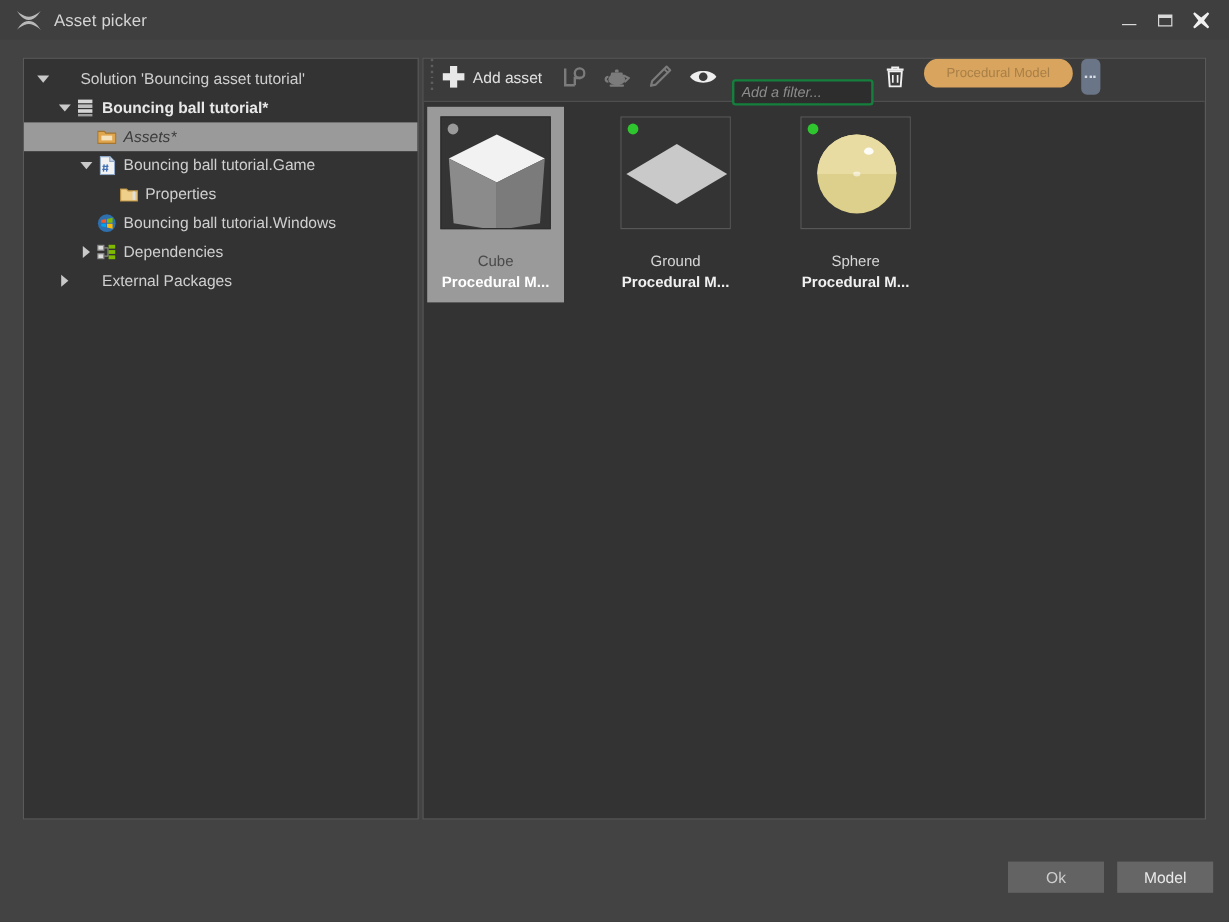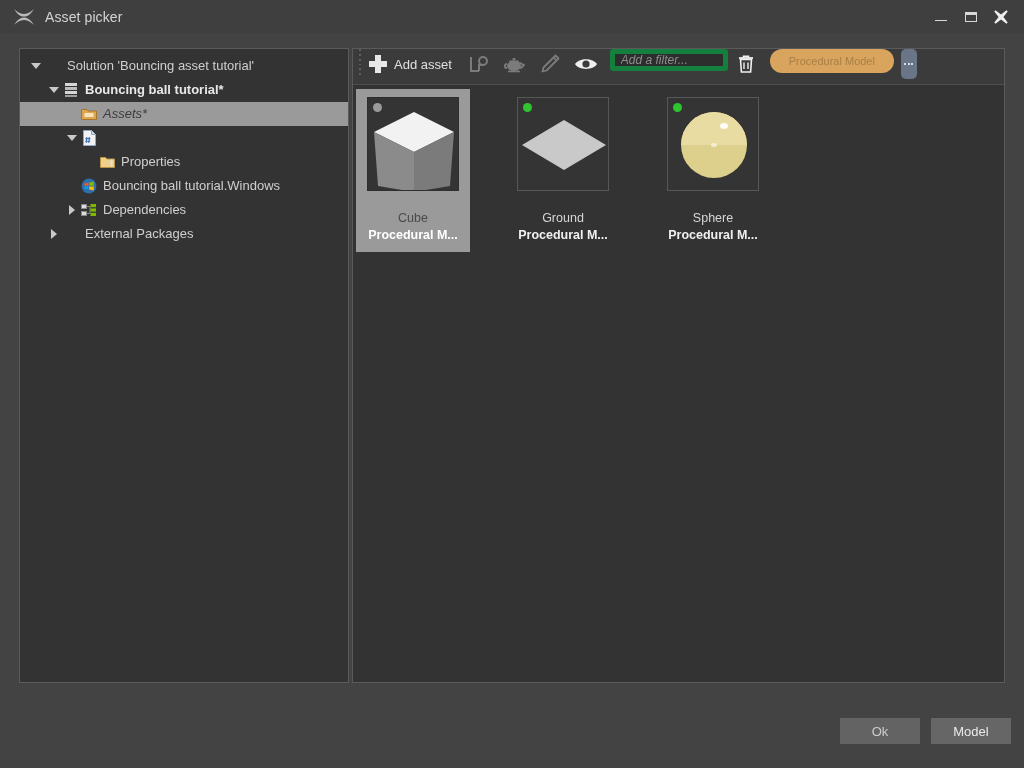--- a/index.html
+++ b/index.html
@@ -161,28 +161,29 @@
     width: 36px; height: 30px;
     display: flex; align-items: center; justify-content: center;
     cursor: pointer;
   }
   .tb-icon-btn.disabled { opacity: .45; }
 
   #filter-input {
     width: 118px; height: 22px;
     margin-left: 6px;
     background: #2d2d2d;
-    border: 5px solid #15803d;
+    border: 2px solid #15803d;
     border-radius: 3px;
     color: #cfcfcf;
     font-family: "Liberation Sans", sans-serif;
     font-size: 12px;
     font-style: italic;
     padding: 0 6px;
     outline: none;
+    margin-top: 17px;
   }
   #filter-input::placeholder { color: #8d8d8d; font-style: italic; }
 
   #filter-tag {
     height: 24px;
     margin-left: 6px;
     padding: 0 16px;
     border-radius: 12px;
     background: #d8a45e;
     color: #a87f46;
@@ -333,20 +334,21 @@
           <span class="twisty">
             <span class="tw-down"></span>
           </span>
           <span class="tree-icon">
             <svg width="13" height="16" viewBox="0 0 13 16">
               <path d="M0.5,0.5 L8.5,0.5 L12.5,4.5 L12.5,15.5 L0.5,15.5 Z" fill="#f2f2f2" stroke="#8fa8c8"></path>
               <path d="M8.5,0.5 L8.5,4.5 L12.5,4.5" fill="#cfd9e6" stroke="#8fa8c8"></path>
               <path d="M3.8,7 L3.2,13 M6.4,7 L5.8,13 M2.4,8.6 L7.4,8.6 M2.2,11.2 L7.2,11.2" stroke="#3f6fb5" stroke-width="1.1"></path>
             </svg>
           </span>
+          <span class="tree-label">Bouncing ball tutorial.Game</span>
         </div>
         <div class="tree-row" style="padding-left: 62px;">
           <span class="twisty"></span>
           <span class="tree-icon">
             <svg width="15" height="14" viewBox="0 0 15 14">
               <path d="M0.5,2.5 L5.5,2.5 L6.8,4 L14.5,4 L14.5,12.5 L0.5,12.5 Z" fill="#f0cf8a" stroke="#bb9344"></path>
               <rect x="10.5" y="4.5" width="2" height="7" fill="#e0e0e0"></rect>
             </svg>
           </span>
           <span class="tree-label">Properties</span>

